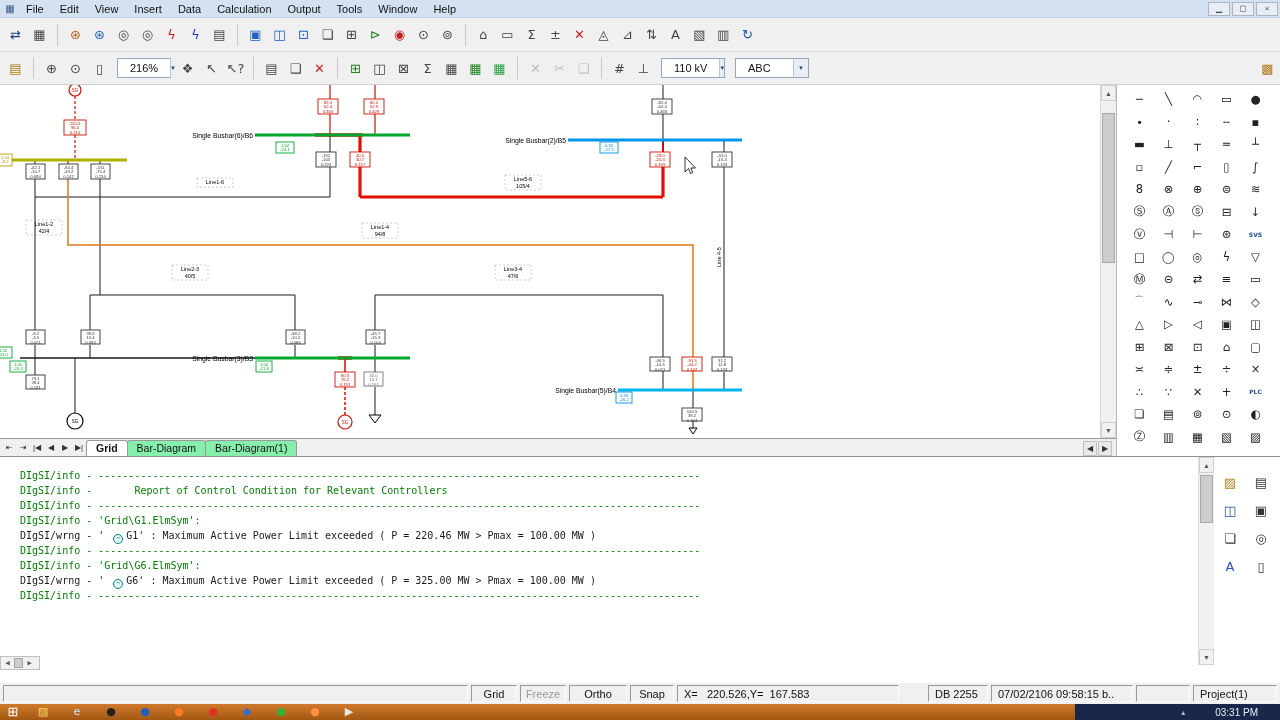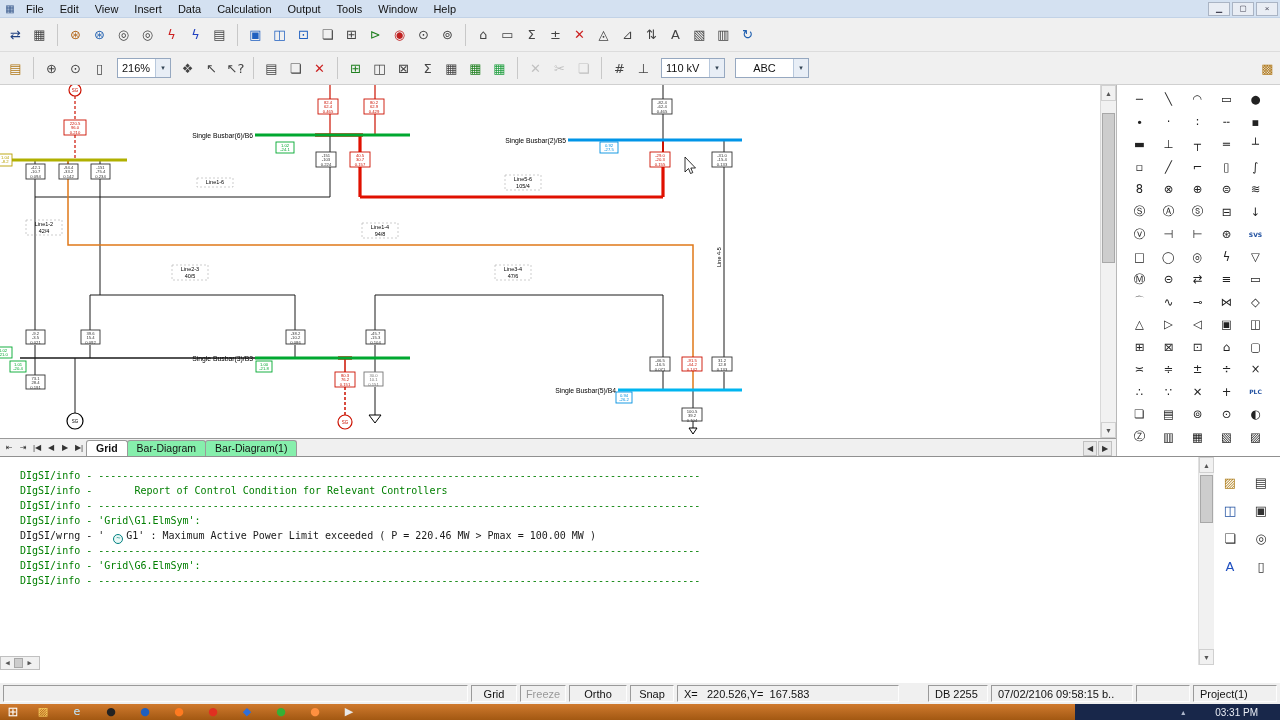--- a/index.html
+++ b/index.html
@@ -13,21 +13,21 @@
   .win-btn{width:22px;height:14px;background:#e9edf4;border:1px solid #aab4c4;font-size:8px;display:flex;align-items:center;justify-content:center;margin-left:2px;color:#445}
   
   .toolbar1,.toolbar2{background:#f0f0f0;display:flex;align-items:center;padding-left:4px}
   .toolbar1{height:34px;border-bottom:1px solid #dcdcdc}
   .toolbar2{height:33px;border-bottom:1px solid #d0d0d0}
   .tb-btn{width:23px;height:23px;display:flex;align-items:center;justify-content:center;font-size:13px;font-family:"DejaVu Sans",sans-serif;border:1px solid transparent;margin-right:1px;cursor:default}
   .tb-btn.dis{opacity:.55}
   .tb-sep{width:6px;height:22px;border-right:1px solid #c8c8c8;margin-right:6px}
   .tb-flex{flex:1}
   .combo{height:20px;border:1px solid #96a8c0;background:#fff;display:flex;align-items:center;font-size:11px;margin:0 5px}
-  .combo-val{flex:1;padding:0 4px;white-space:nowrap}
+  .combo-val{flex:1;padding:0 12px;white-space:nowrap}
   .combo-arrow{width:15px;height:100%;background:#e8eef6;border-left:1px solid #b8c8dc;font-size:7px;display:flex;align-items:center;justify-content:center;color:#345}
   
   .main{height:371px;display:flex}
   .canvas-col{width:1116px;display:flex;flex-direction:column}
   .canvas-row{display:flex;height:353px}
   .canvas{width:1100px;height:353px;background:#fff;position:relative}
   svg text{font-family:"Liberation Sans",sans-serif}
   .vscroll{width:16px;background:#f1f1f1;border-left:1px solid #d8d8d8;display:flex;flex-direction:column}
   .scroll-btn{width:100%;height:16px;font-size:7px;color:#555;display:flex;align-items:center;justify-content:center;background:#f1f1f1;border:1px solid #d0d0d0}
   .scroll-track{flex:1;position:relative}
@@ -162,21 +162,21 @@
       <div class="tb-btn dis" style="color: rgb(153, 153, 153);">✕</div>
       <div class="tb-btn dis" style="color: rgb(153, 153, 153);">✂</div>
       <div class="tb-btn dis" style="color: rgb(153, 153, 153);">❏</div>
       <div class="tb-sep"></div>
       <div class="tb-btn" style="color: rgb(68, 68, 68);">#</div>
       <div class="tb-btn" style="color: rgb(68, 68, 68);">⊥</div>
       <div class="combo" style="width: 64px;">
         <span class="combo-val">110 kV</span>
         <span class="combo-arrow">▾</span>
       </div>
-      <div class="combo" style="width: 74px; text-align: center;">
+      <div class="combo" style="width: 74px;">
         <span class="combo-val">ABC</span>
         <span class="combo-arrow">▾</span>
       </div>
       <div class="tb-flex"></div>
       <div class="tb-btn" style="color: rgb(176, 120, 24);">▩</div>
     </div>
 
   <div class="main">
     <div class="canvas-col">
       <div class="canvas-row">
@@ -492,20 +492,21 @@
   <div class="output">
     <div class="out-text">
       <div id="outlines">
           <div class="out-line info"><span>DIgSI/info - ----------------------------------------------------------------------------------------------------</span></div>
           <div class="out-line info"><span>DIgSI/info -       Report of Control Condition for Relevant Controllers</span></div>
           <div class="out-line info"><span>DIgSI/info - ----------------------------------------------------------------------------------------------------</span></div>
           <div class="out-line info"><span>DIgSI/info - 'Grid\G1.ElmSym':</span></div>
           <div class="out-line wrng"><span>DIgSI/wrng - ' </span><span class="gen-icon">~</span><span>G1' : Maximum Active Power Limit exceeded ( P = 220.46 MW &gt; Pmax = 100.00 MW )</span></div>
           <div class="out-line info"><span>DIgSI/info - ----------------------------------------------------------------------------------------------------</span></div>
           <div class="out-line info"><span>DIgSI/info - 'Grid\G6.ElmSym':</span></div>
+          <div class="out-line wrng"><span>DIgSI/wrng - ' </span><span class="gen-icon">~</span><span>G6' : Maximum Active Power Limit exceeded ( P = 325.00 MW &gt; Pmax = 100.00 MW )</span></div>
           <div class="out-line info"><span>DIgSI/info - ----------------------------------------------------------------------------------------------------</span></div>
         </div>
       <div class="mini-hscroll">
         <div class="scroll-btn">◀</div>
         <div class="mini-thumb"></div>
         <div class="scroll-btn">▶</div>
       </div>
     </div>
     <div class="out-scroll">
       <div class="scroll-btn">▲</div>

